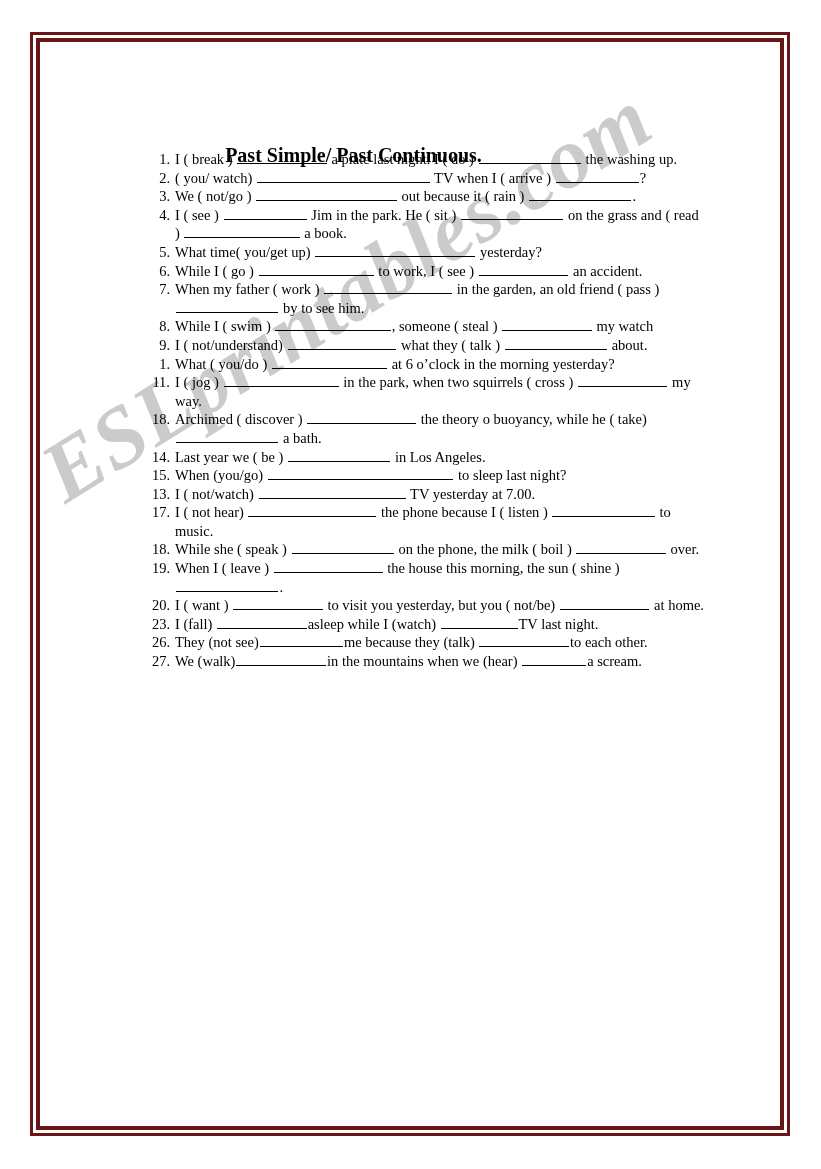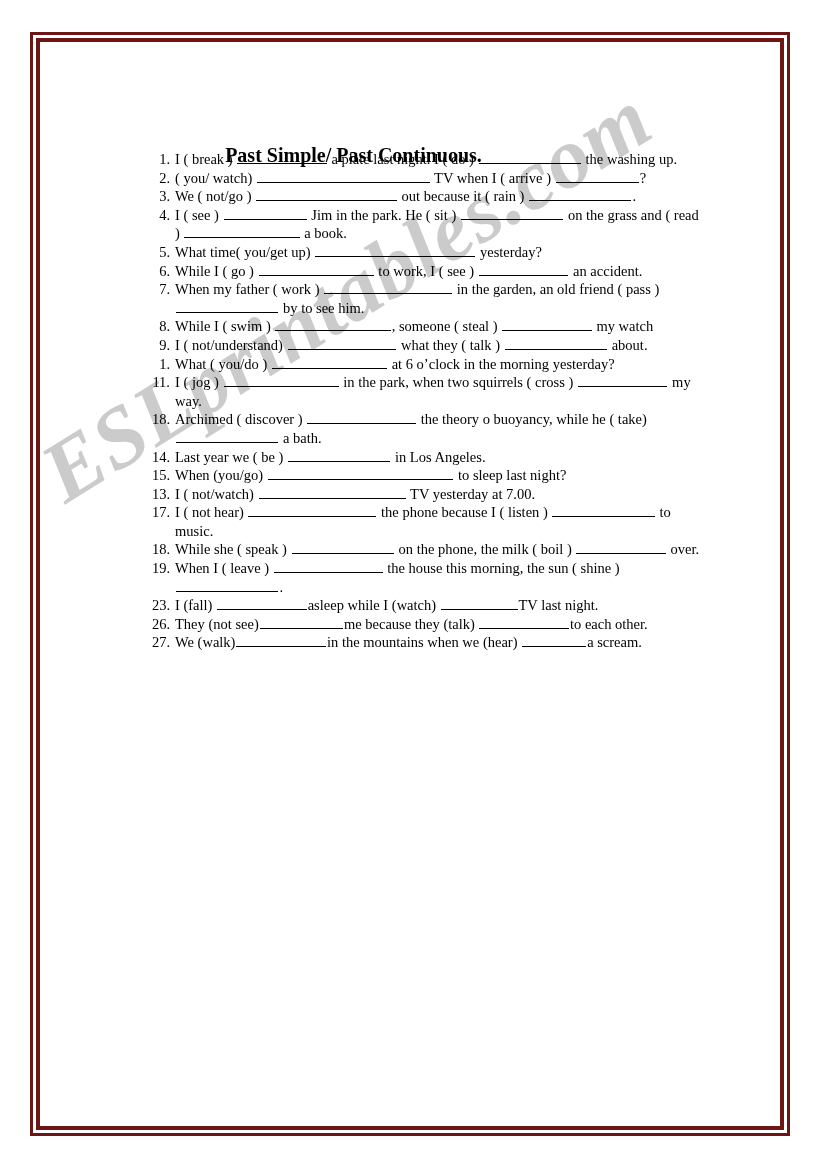--- a/index.html
+++ b/index.html
@@ -193,20 +193,24 @@
       </div>
       <div class="q-row">
         <span class="q-num">18.</span>
         <span class="q-body">While she ( speak ) <span class="blank" style="width: 102.4px;"></span> on the phone, the milk ( boil ) <span class="blank" style="width: 89.6px;"></span> over.</span>
       </div>
       <div class="q-row">
         <span class="q-num">19.</span>
         <span class="q-body">When I ( leave ) <span class="blank" style="width: 108.8px;"></span> the house this morning, the sun ( shine ) <span class="blank" style="width: 102.4px;"></span>.</span>
       </div>
       <div class="q-row">
+        <span class="q-num">20.</span>
+        <span class="q-body">I ( want ) <span class="blank" style="width: 89.6px;"></span> to visit you yesterday, but you ( not/be) <span class="blank" style="width: 89.6px;"></span> at home.</span>
+      </div>
+      <div class="q-row">
         <span class="q-num">23.</span>
         <span class="q-body">I (fall) <span class="blank" style="width: 89.6px;"></span>asleep while I (watch) <span class="blank" style="width: 76.8px;"></span>TV last night.</span>
       </div>
       <div class="q-row">
         <span class="q-num">26.</span>
         <span class="q-body">They  (not see)<span class="blank" style="width: 83.2px;"></span>me because they (talk) <span class="blank" style="width: 89.6px;"></span>to each other.</span>
       </div>
       <div class="q-row">
         <span class="q-num">27.</span>
         <span class="q-body">We (walk)<span class="blank" style="width: 89.6px;"></span>in the mountains when we (hear) <span class="blank" style="width: 64px;"></span>a scream.</span>

